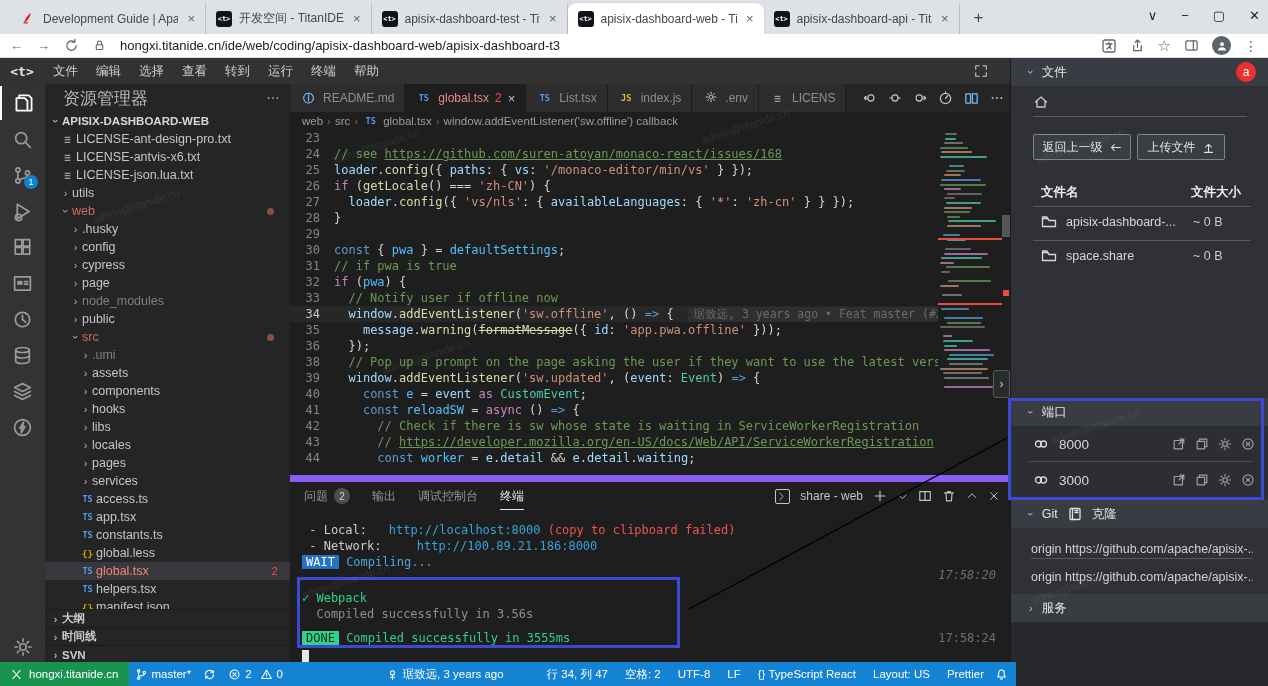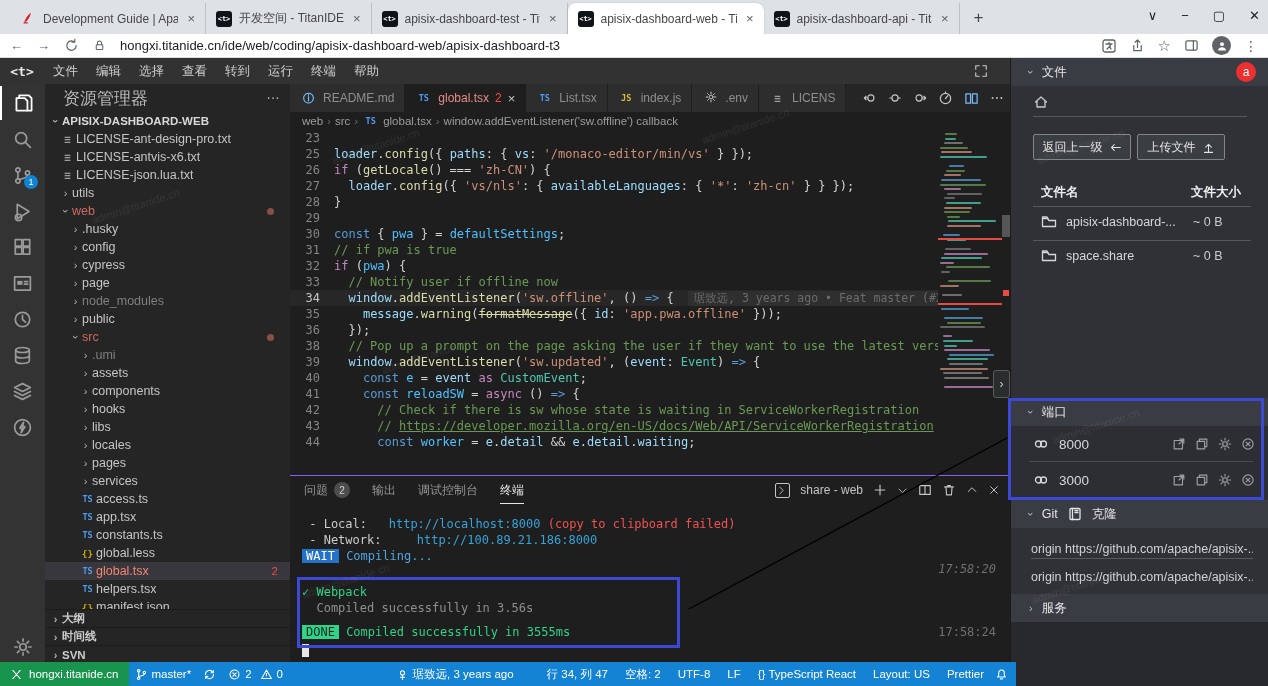--- a/index.html
+++ b/index.html
@@ -76,21 +76,21 @@
   .blame{margin-left:14px;color:#6b6b6b;background:#2f2f2f;padding:0 6px;font-size:11.5px}
   #minimap{left:938px;top:130px;width:64px;height:345px;background:#1e1e1e;overflow:hidden}
   .mm{position:absolute;height:2px;border-radius:1px;opacity:.75}
   .mm-red{position:absolute;left:0;width:64px;height:2px;background:#e84b44}
   #ruler{left:1002px;top:130px;width:8px;height:345px;background:#1e1e1e}
   .ruler-dot{position:absolute;left:1px;width:6px;height:6px;background:#e84b44}
   #ruler-slider{position:absolute;left:0;width:8px;top:85px;height:22px;background:rgba(255,255,255,.25)}
   #chevbtn{left:993px;top:370px;width:17px;height:28px;background:#2a2d2e;border:1px solid #5a5a5a;border-radius:3px;color:#cccccc;display:flex;align-items:center;justify-content:center;font-size:12px}
 
   
-  #terminal{left:290px;top:475px;width:720px;height:187px;background:#1e1e1e;border-top:1px solid #8b5cf6;color:#cccccc}
+  #terminal{left:290px;top:475px;width:720px;height:187px;background:#1e1e1e;border-top:7px solid #8b5cf6;color:#cccccc}
   #ttabs{height:28px;display:flex;align-items:center;padding-left:14px;gap:22px;font-size:12px;color:#969696}
   .ttab{display:flex;align-items:center;gap:6px;height:100%}
   .ttab.active{color:#e7e7e7;box-shadow:inset 0 -1px 0 #e7e7e7}
   .tbadge2{background:#4d4d4d;color:#d0d0d0;font-size:10px;min-width:16px;height:16px;border-radius:8px;display:flex;align-items:center;justify-content:center}
   #tright{position:absolute;right:10px;top:0;height:28px;display:flex;align-items:center;gap:10px;color:#c5c5c5;font-size:12px}
   .nodeic{width:15px;height:15px;border:1px solid #c5c5c5;border-radius:2px;font-size:9px;display:flex;align-items:center;justify-content:center}
   .trow2{position:absolute;left:12px;height:16px;display:flex;align-items:center;font:12px "DejaVu Sans Mono",monospace;white-space:pre;width:696px}
   .ttime{position:absolute;right:14px;color:#6f6f6f;font:12px "DejaVu Sans Mono",monospace}
   .tm-fg{color:#cccccc}.tm-url{color:#36a3d9}.tm-err{color:#ef5350}.tm-blue{color:#4da6e0}
   .tm-green{color:#2fd48b}.tm-dim{color:#8f8f8f}
@@ -548,20 +548,21 @@
       <span style="color: rgb(109, 109, 109);">›</span>
       <span>src</span>
       <span style="color: rgb(109, 109, 109);">›</span>
       <span class="fico ts">TS</span>
       <span>global.tsx</span>
       <span style="color: rgb(109, 109, 109);">›</span>
       <span>window.addEventListener('sw.offline') callback</span>
     </div>
   <div class="abs" id="codearea">
       <div class="cline"><span class="lnum">23</span></div>
+      <div class="cline"><span class="lnum">24</span><span class="tk-c">// see </span><span class="tk-cl">https://github.com/suren-atoyan/monaco-react/issues/168</span></div>
       <div class="cline"><span class="lnum">25</span><span class="tk-v">loader</span><span class="tk-fg">.</span><span class="tk-f">config</span><span class="tk-fg">({ </span><span class="tk-v">paths</span><span class="tk-fg">: { </span><span class="tk-v">vs</span><span class="tk-fg">: </span><span class="tk-s">'/monaco-editor/min/vs'</span><span class="tk-fg"> } });</span></div>
       <div class="cline"><span class="lnum">26</span><span class="tk-k">if</span><span class="tk-fg"> (</span><span class="tk-f">getLocale</span><span class="tk-fg">() === </span><span class="tk-s">'zh-CN'</span><span class="tk-fg">) {</span></div>
       <div class="cline"><span class="lnum">27</span><span class="tk-fg">  </span><span class="tk-v">loader</span><span class="tk-fg">.</span><span class="tk-f">config</span><span class="tk-fg">({ </span><span class="tk-s">'vs/nls'</span><span class="tk-fg">: { </span><span class="tk-v">availableLanguages</span><span class="tk-fg">: { </span><span class="tk-s">'*'</span><span class="tk-fg">: </span><span class="tk-s">'zh-cn'</span><span class="tk-fg"> } } });</span></div>
       <div class="cline"><span class="lnum">28</span><span class="tk-fg">}</span></div>
       <div class="cline"><span class="lnum">29</span></div>
       <div class="cline"><span class="lnum">30</span><span class="tk-k2">const</span><span class="tk-fg"> { </span><span class="tk-cv">pwa</span><span class="tk-fg"> } = </span><span class="tk-cv">defaultSettings</span><span class="tk-fg">;</span></div>
       <div class="cline"><span class="lnum">31</span><span class="tk-c">// if pwa is true</span></div>
       <div class="cline"><span class="lnum">32</span><span class="tk-k">if</span><span class="tk-fg"> (</span><span class="tk-cv">pwa</span><span class="tk-fg">) {</span></div>
       <div class="cline"><span class="lnum">33</span><span class="tk-c">  // Notify user if offline now</span></div>
       <div class="cline current"><span class="lnum">34</span><span class="tk-fg">  </span><span class="tk-v">window</span><span class="tk-fg">.</span><span class="tk-f">addEventListener</span><span class="tk-fg">(</span><span class="tk-s">'sw.offline'</span><span class="tk-fg">, () </span><span class="tk-k2">=&gt;</span><span class="tk-fg"> {</span><span class="blame">琚致远, 3 years ago • Feat master (#263)</span></div>
@@ -894,21 +895,21 @@
     <span id="sb-right">
       <span class="sb-item">
         <span class="ic">
             <svg width="13" height="13" viewBox="0 0 16 16">
               <circle cx="8" cy="6" r="2.5"></circle>
               <path d="M8 8.5V14M5.5 11.5h5"></path>
             </svg>
           </span>
         <span>琚致远, 3 years ago</span>
       </span>
-      <span class="sb-item" style="margin-left:16px">行 34, 列 47</span>
+      <span class="sb-item" style="margin-left:26px">行 34, 列 47</span>
       <span class="sb-item">空格: 2</span>
       <span class="sb-item">UTF-8</span>
       <span class="sb-item">LF</span>
       <span class="sb-item">{} TypeScript React</span>
       <span class="sb-item">Layout: US</span>
       <span class="sb-item">Prettier</span>
       <span class="ic">
           <svg width="13" height="13" viewBox="0 0 16 16">
             <path d="M8 2.5c2 0 3.4 1.4 3.4 3.4V9l1.4 2H3.2l1.4-2V5.9C4.6 3.9 6 2.5 8 2.5z"></path>
             <path d="M6.8 13a1.3 1.3 0 0 0 2.4 0"></path>

